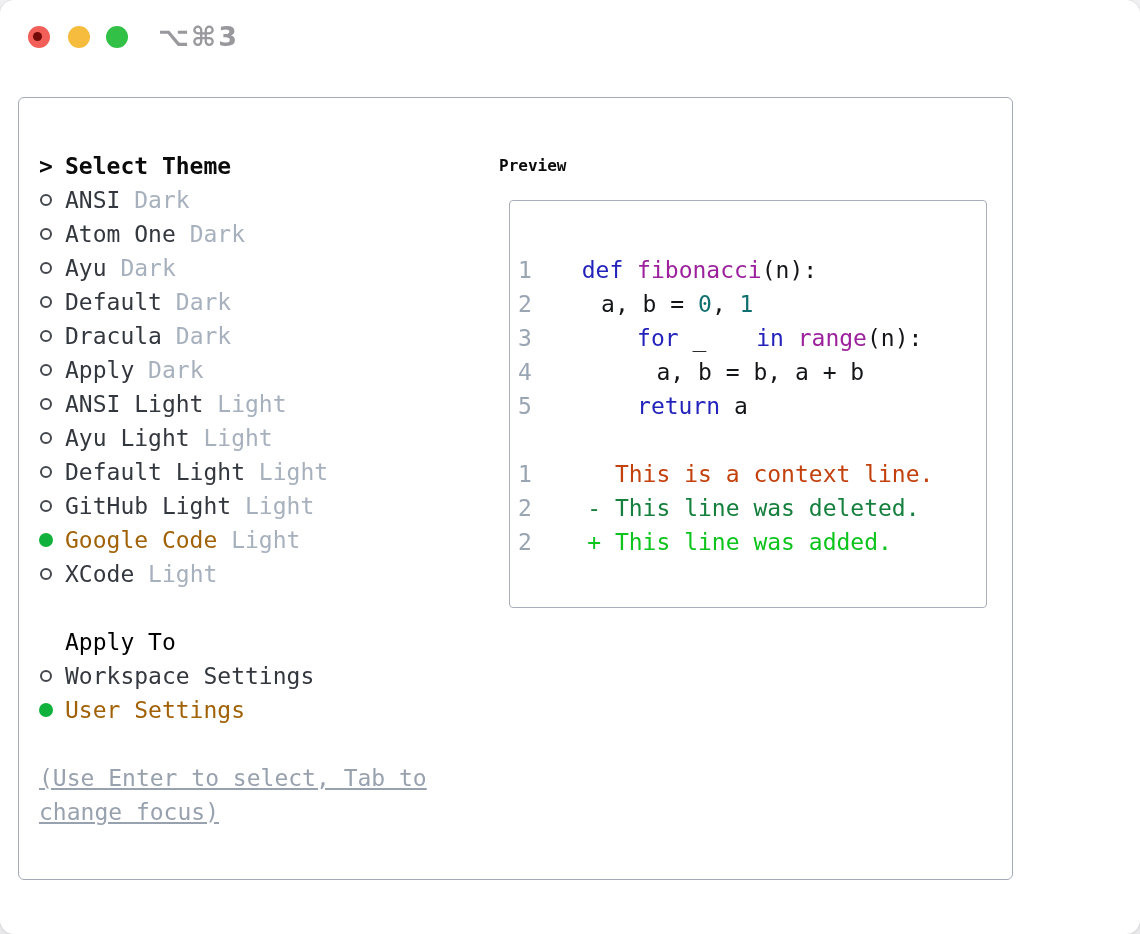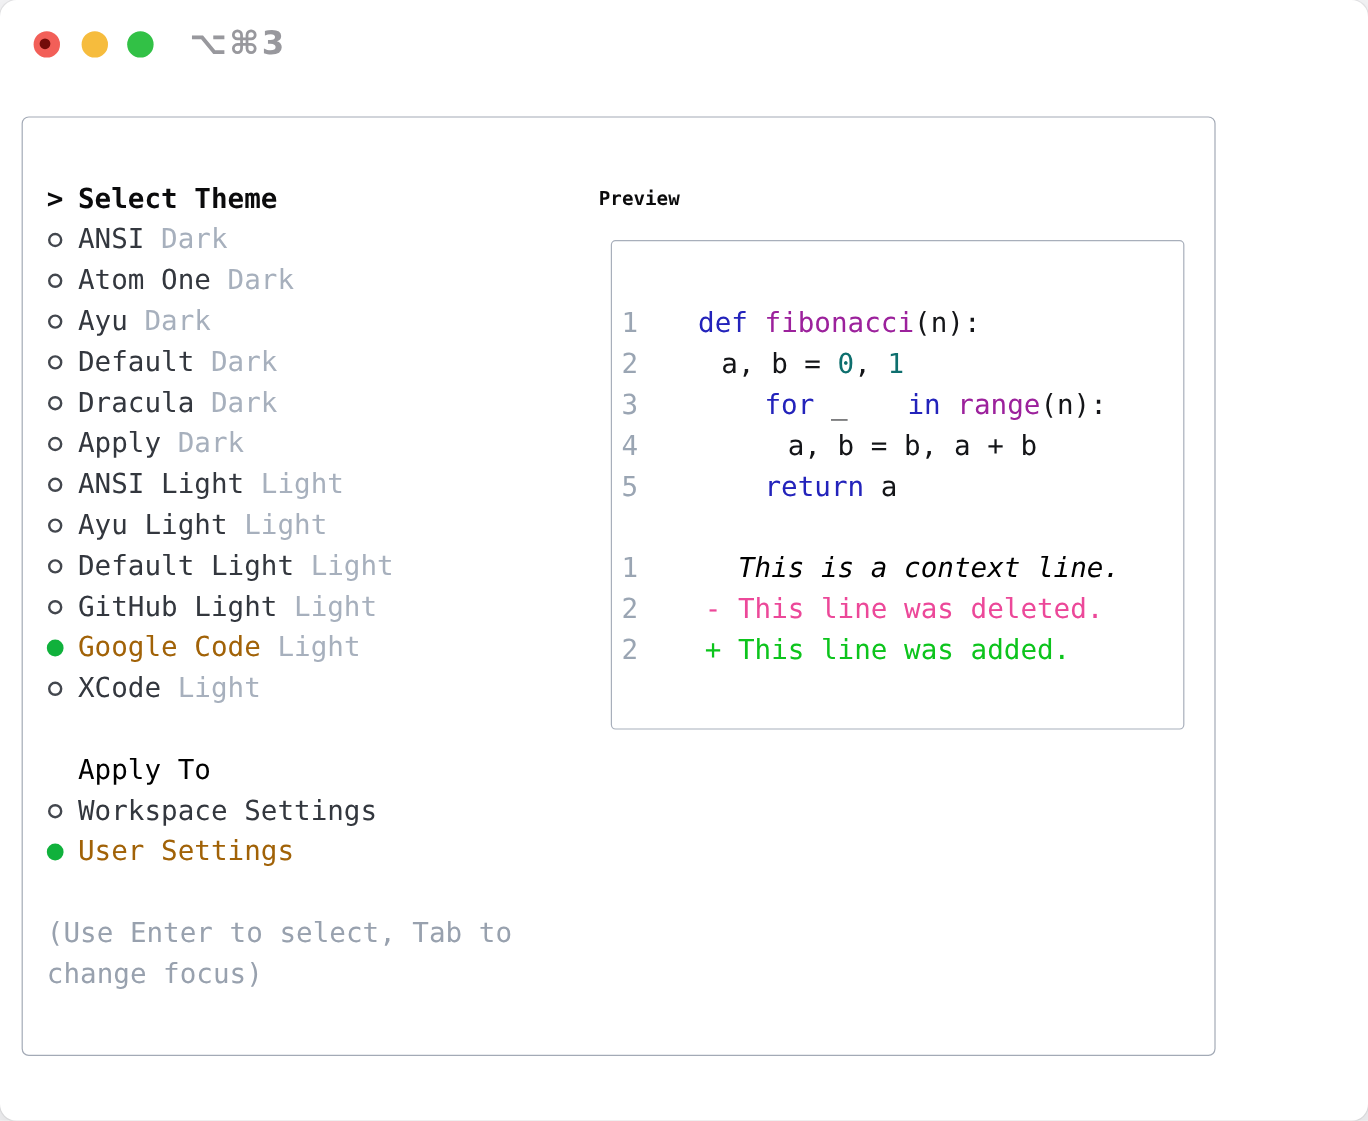--- a/index.html
+++ b/index.html
@@ -31,36 +31,36 @@
   .marker{width:26px;flex:0 0 26px;display:flex;align-items:center;}
   .prompt{color:#0b0b0c;font-weight:700;}
   .hdr{color:#0b0b0c;font-weight:700;}
   .subhdr{color:#000000;font-weight:400;}
   .radio{width:12px;height:12px;border:2px solid #43474e;border-radius:50%;box-sizing:border-box;margin-left:1px;}
   .radio.sel{border:none;background:#10b13c;width:14px;height:14px;margin-left:0;}
   .t-label{white-space:pre;}
   .t-label.sel{color:#a16207;}
   .t-tag{color:#a7b0bd;white-space:pre;}
   .spacer{height:34px;}
-  .hint{color:#98a1ae;width:420px;line-height:34px;}
+  .hint{color:#98a1ae;width:420px;line-height:34px;text-decoration:underline;}
   
   .preview-title{position:absolute;left:480px;top:51px;font-size:16px;line-height:34px;font-weight:700;color:#0b0b0c;}
   .preview-box{
     position:absolute;left:490px;top:102px;width:478px;height:408px;
     border:1.5px solid #a8afbb;border-radius:4px;box-sizing:border-box;
     padding:52px 0 0 8px;background:#fff;
   }
   .pline{white-space:pre;font-size:23px;line-height:34px;}
   .lnum{display:inline-block;width:2ch;color:#9aa5b3;}
   .c-kw{color:#2323bb;margin-left:36px;}
   .c-fn{color:#9c219c;}
   .c-num{color:#0e6f6e;}
   .c-pl{color:#141518;}
-  .c-ctx{color:#000000;font-style:italic;}
-  .c-del{color:#ec4899;}
+  .c-ctx{color:#c2410c;}
+  .c-del{color:#15803d;}
   .c-add{color:#0cc41c;}
 </style>
 </head>
 <body>
 
 <div class="window">
 
   <div class="titlebar">
     <div class="tl tl-close">
         <div class="dot"></div>

